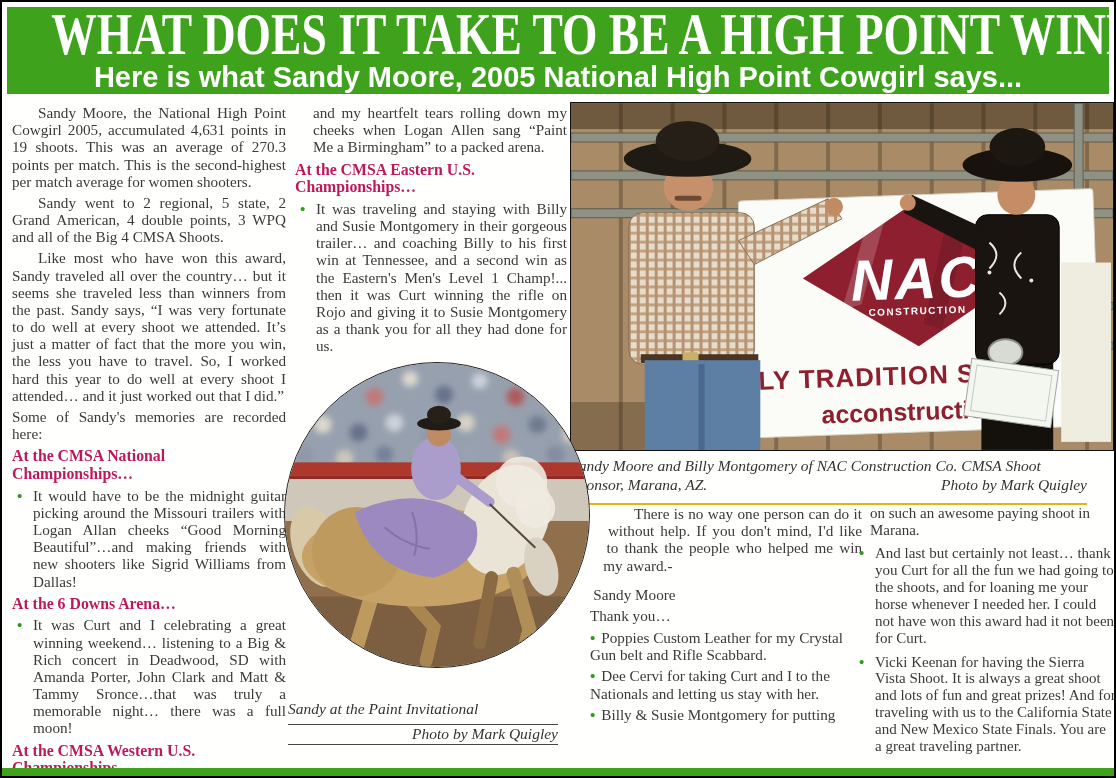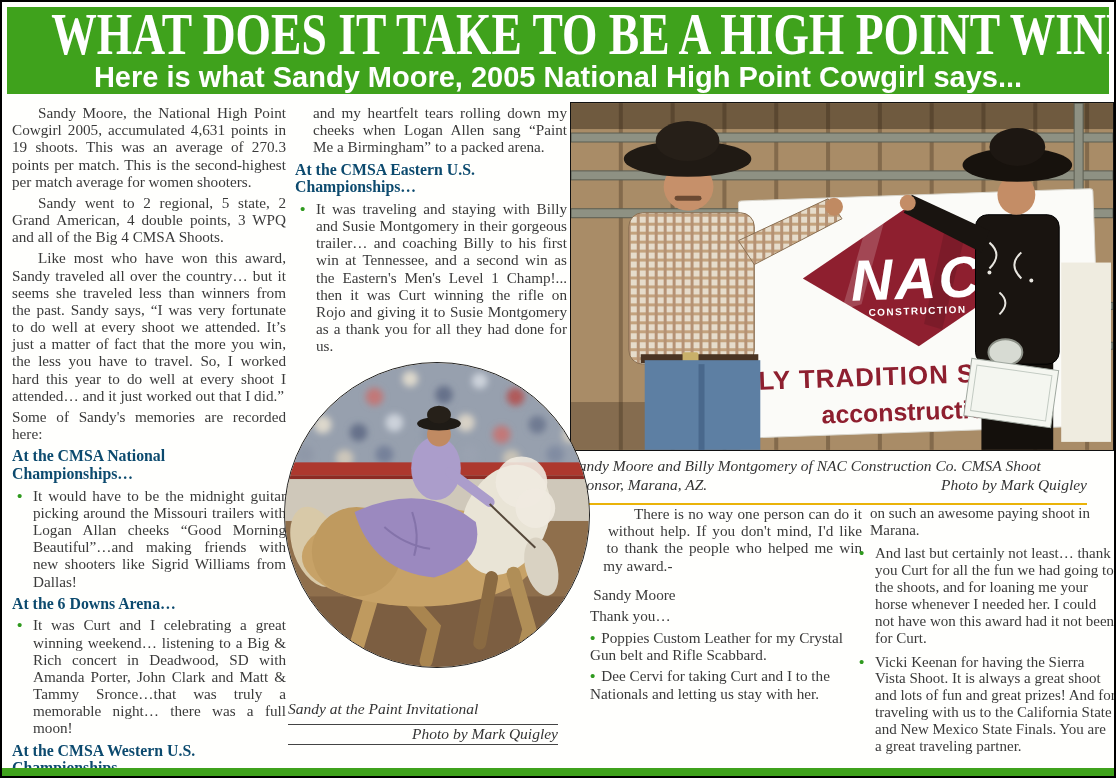--- a/index.html
+++ b/index.html
@@ -20,21 +20,21 @@
     margin-top:4px;transform:scale(0.93,1.22);transform-origin:50% 60%;letter-spacing:0px;
   }
   .subtitle{
     display:block;white-space:nowrap;color:#fff;font-weight:bold;
     font-family:"Liberation Sans","DejaVu Sans",sans-serif;font-size:29px;line-height:31px;margin-top:1px;
   }
   
   .col{position:absolute;font-size:15.2px;line-height:1.13;text-align:justify;}
   .col p{margin-bottom:4px;}
   .col p.indent{text-indent:26px;}
-  .col h3{font-size:15.8px;line-height:1.12;margin:5px 0 4px 0;color:#0c4a6e;text-align:left;}
+  .col h3{font-size:15.8px;line-height:1.12;margin:5px 0 4px 0;color:#be185d;text-align:left;}
   .hang{position:relative;padding-left:21px;margin-bottom:5px;}
   .hang::before{content:"•";position:absolute;left:5px;top:0;color:var(--bullet);font-weight:bold;}
   #col1{left:10px;top:102px;width:274px;}
   #col2{left:293px;top:102px;width:272px;}
   #col2 .cont{padding-left:18px;}
   
   .main-photo{position:absolute;left:568px;top:100px;width:544px;height:349px;border:1px solid #111;background:#a98c67;}
   .main-photo svg{display:block;width:100%;height:100%;}
   .main-caption{
     position:absolute;left:569px;top:454px;width:516px;
@@ -254,20 +254,21 @@
     <div class="l2">Photo by Mark Quigley</div>
   </div>
 
   <div class="col" id="col3">
     <div class="circle-spacer"></div>
     <p class="lead">There is no way one person can do it without help. If you don't mind, I'd like to thank the people who helped me win my award.-</p>
     <p class="sig">Sandy Moore</p>
     <p class="thank">Thank you…</p>
     <p class="inline-bullet"><span class="dot">•</span><span>Poppies Custom Leather for my Crystal Gun belt and Rifle Scabbard.</span></p>
     <p class="inline-bullet"><span class="dot">•</span><span>Dee Cervi for taking Curt and I to the Nationals and letting us stay with her.</span></p>
+    <p class="inline-bullet"><span class="dot">•</span><span>Billy &amp; Susie Montgomery for putting</span></p>
   </div>
 
   <div class="col" id="col4">
     <p class="cont">on such an awesome paying shoot in Marana.</p>
     <div class="hang">And last but certainly not least… thank you Curt for all the fun we had going to the shoots, and for loaning me your horse whenever I needed her. I could not have won this award had it not been for Curt.</div>
     <div class="hang">Vicki Keenan for having the Sierra Vista Shoot. It is always a great shoot and lots of fun and great prizes! And for traveling with us to the California State and New Mexico State Finals. You are a great traveling partner.</div>
   </div>
 
   <div class="bottom-bar"></div>
 

